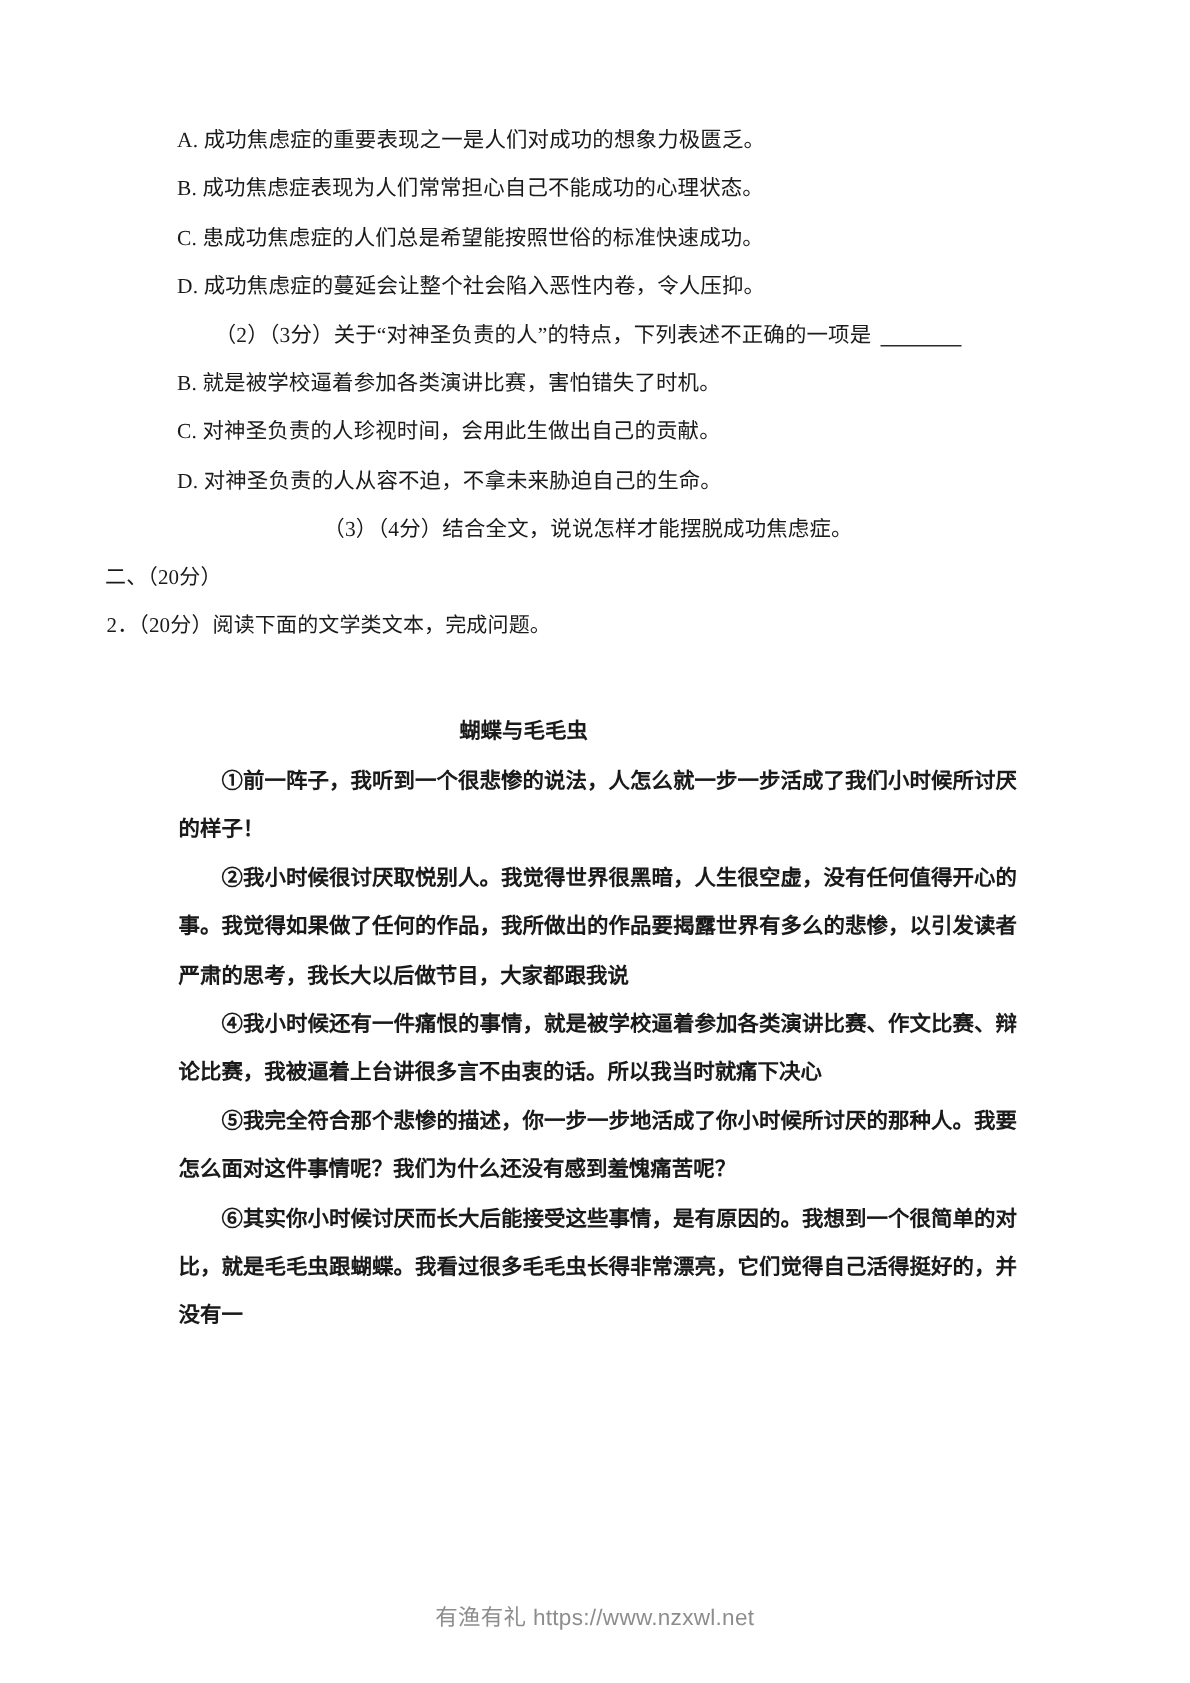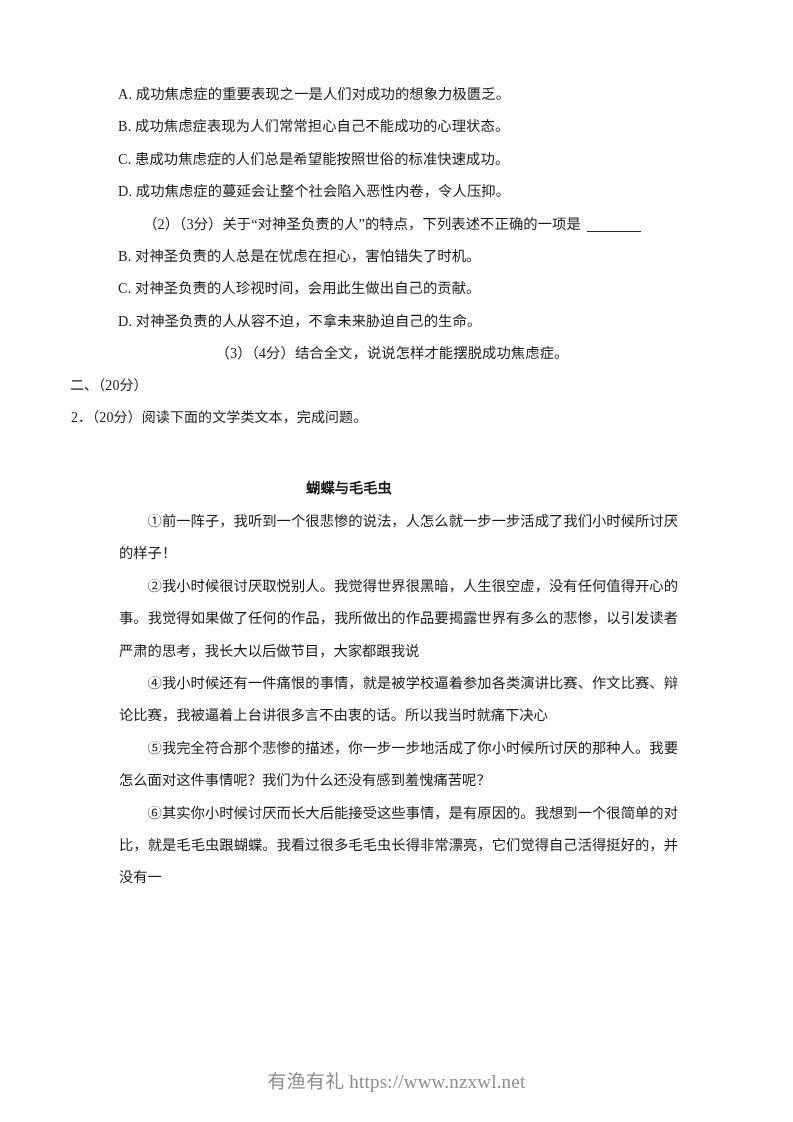--- a/index.html
+++ b/index.html
@@ -82,60 +82,61 @@
   
   .para {
     font-size: 14.3px;
     line-height: 32.4px;
     text-align: justify;
     text-justify: inter-ideograph;
     text-indent: 2em;
     margin: 0;
     padding-left: 49px;
     width: 559px;
+    font-weight: bold;
   }
   
 
   
   .blank {
     display: inline-block;
     width: 54px;
     border-bottom: 1.3px solid #2a2a2a;
     vertical-align: -3px;
     margin-left: 6px;
   }
 
   
   .footer {
     position: absolute;
     left: 0;
     top: 1066px;
     width: 793px;
     text-align: center;
-    font-family: Liberation Serif, serif;
-    font-size: 19px;
+    font-family: Liberation Sans, sans-serif;
+    font-size: 15px;
     color: #8d8d8d;
     letter-spacing: 0.2px;
   }
 </style>
 </head>
 <body>
 
 <div class="page">
 
   <div class="content">
 
     <div class="line option">A. 成功焦虑症的重要表现之一是人们对成功的想象力极匮乏。</div>
     <div class="line option">B. 成功焦虑症表现为人们常常担心自己不能成功的心理状态。</div>
     <div class="line option">C. 患成功焦虑症的人们总是希望能按照世俗的标准快速成功。</div>
     <div class="line option">D. 成功焦虑症的蔓延会让整个社会陷入恶性内卷，令人压抑。</div>
 
     <div class="line subq"><span>（2）（3分）关于“对神圣负责的人”的特点，下列表述不正确的一项是</span><span class="blank"></span></div>
 
-    <div class="line option">B. 对神圣负责的人总是在忧虑在担心，害怕错失了时机。</div>
+    <div class="line option">B. 就是被学校逼着参加各类演讲比赛，害怕错失了时机。</div>
     <div class="line option">C. 对神圣负责的人珍视时间，会用此生做出自己的贡献。</div>
     <div class="line option">D. 对神圣负责的人从容不迫，不拿未来胁迫自己的生命。</div>
 
     <div class="line subq">（3）（4分）结合全文，说说怎样才能摆脱成功焦虑症。</div>
 
     <div class="line flush section-head">二、（20分）</div>
     <div class="line flush q-head">2．（20分）阅读下面的文学类文本，完成问题。</div>
 
     <div class="article-title">蝴蝶与毛毛虫</div>
 

